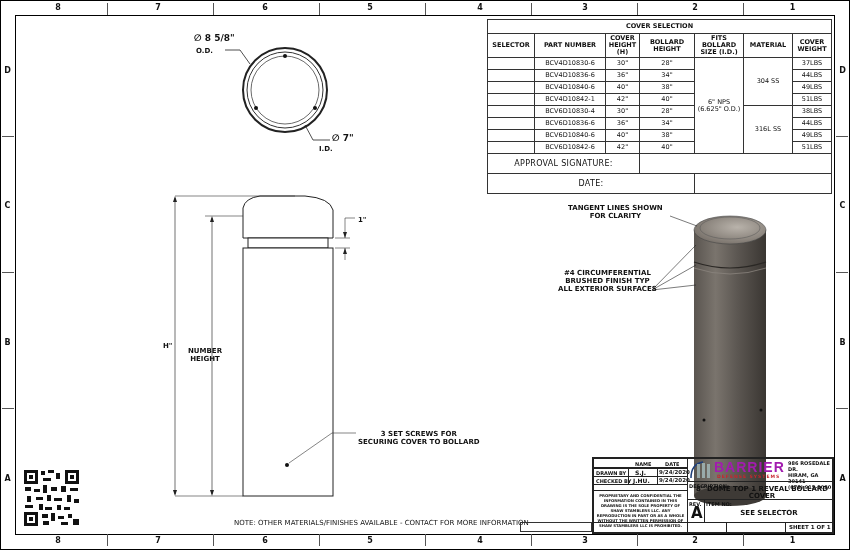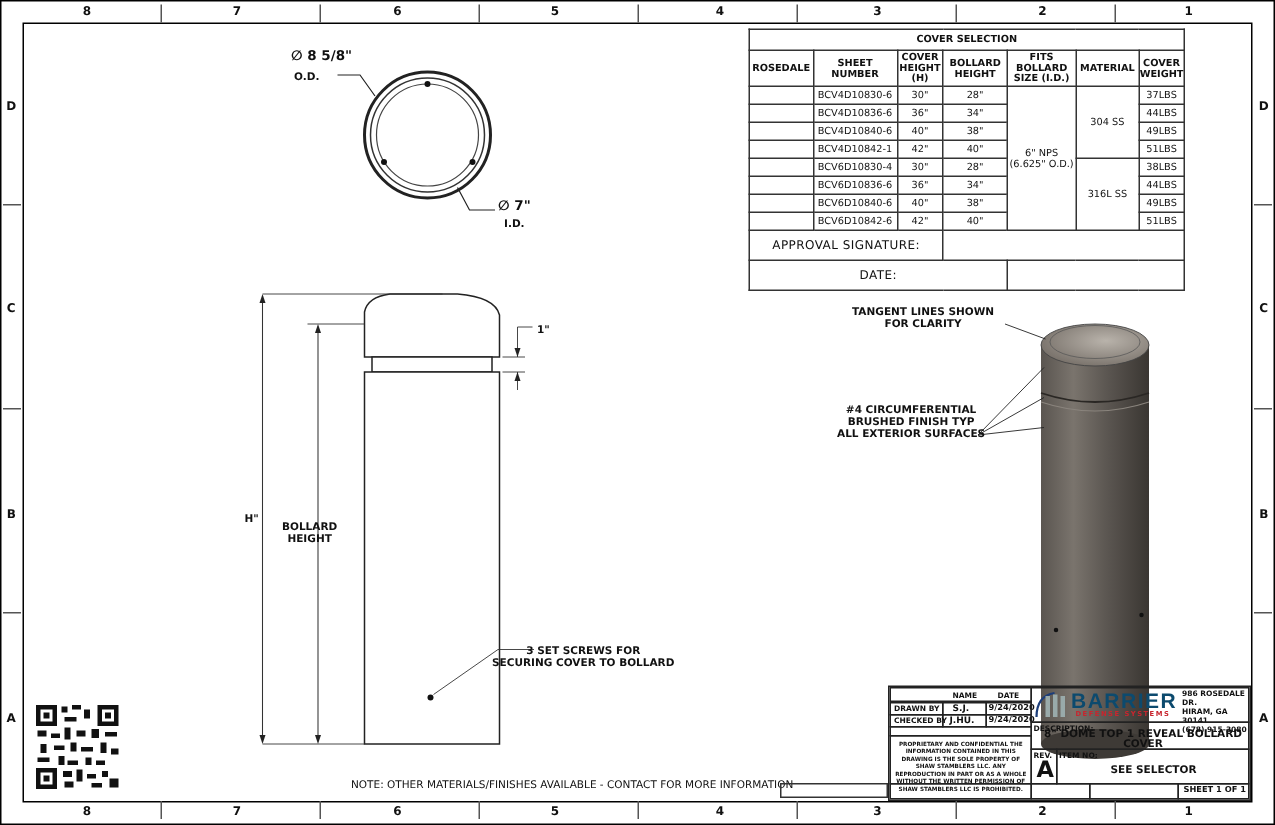--- a/index.html
+++ b/index.html
@@ -6,28 +6,28 @@
   body{width:850px;height:550px;position:relative;overflow:hidden;font-family:"DejaVu Sans","Liberation Sans",sans-serif;color:#111;}
   .abs{position:absolute;}
   .sheet{position:absolute;left:0;top:0;width:848px;height:548px;border:1px solid #000;}
   .inner{position:absolute;left:15px;top:15px;width:818px;height:518px;border:1px solid #000;}
   .zone-top,.zone-bot{position:absolute;left:0;width:850px;height:15px;}
   .zone-top{top:0}.zone-bot{top:533px}
   .zcell{position:absolute;top:0;height:15px;font-size:8px;font-weight:bold;text-align:center;line-height:15px;}
   .zsep{position:absolute;width:1px;height:12px;background:#555;}
   .rz{position:absolute;width:15px;font-size:8px;font-weight:bold;text-align:center;}
   .rsep{position:absolute;width:12px;height:1px;background:#555;}
-  table.cs{position:absolute;left:487px;top:19px;width:291px;border-collapse:collapse;font-size:6.5px;margin-left:12px;}
+  table.cs{position:absolute;left:487px;top:19px;width:345px;border-collapse:collapse;font-size:6.5px;}
   table.cs td,table.cs th{border:1px solid #333;padding:0;text-align:center;height:11px;line-height:7px;}
   table.cs th{font-weight:bold;}
   .appr{font-size:8px;letter-spacing:0.3px}
   .lbl{font-size:7px;font-weight:bold;text-align:center;line-height:8px;}
   .tb{position:absolute;left:592px;top:457px;width:240px;height:75px;border:1px solid #222;font-size:5px;}
   .tb .cell{position:absolute;border:1px solid #222;box-sizing:border-box;}
-  .brand{color:#0c4a6e;font-weight:bold;font-size:14px;letter-spacing:1px;font-family:"Liberation Sans",sans-serif;}
+  .brand{color:#a21caf;font-weight:bold;font-size:14px;letter-spacing:1px;font-family:"Liberation Sans",sans-serif;}
 </style>
 </head>
 <body>
 
 <div class="sheet"></div>
 <div class="inner"></div>
 
 <div class="zone-top">
   <div class="zcell" style="left:15px;width:86px">8</div>
   <div class="zcell" style="left:110px;width:96px">7</div>
@@ -85,21 +85,21 @@
   <circle cx="105" cy="70" r="34" fill="none" stroke="#444" stroke-width="0.8"></circle>
   <circle cx="105" cy="36" r="2" fill="#111"></circle>
   <circle cx="76" cy="88" r="2" fill="#111"></circle>
   <circle cx="135" cy="88" r="2" fill="#111"></circle>
   <polyline points="45,30 60,30 70,44" fill="none" stroke="#222" stroke-width="0.8"></polyline>
   <polyline points="125,105 133,120 150,120" fill="none" stroke="#222" stroke-width="0.8"></polyline>
 </svg>
 <div class="abs lbl" style="left:194px;top:34px;font-size:9px;text-align:left;white-space:pre">∅ 8 5/8"</div>
 <div class="abs lbl" style="left:196px;top:47px;text-align:center">O.D.</div>
 <div class="abs lbl" style="left:332px;top:134px;font-size:9px;text-align:left">∅ 7"</div>
-<div class="abs lbl" style="left:336px;top:145px;text-align:center">I.D.</div>
+<div class="abs lbl" style="left:319px;top:145px;text-align:center">I.D.</div>
 
 <svg class="abs" style="left:150px;top:190px" width="250" height="320">
   <path d="M93,48 L93,18 Q95,8 110,6 L155,6 Q180,8 183,20 L183,48 Z" fill="#fff" stroke="#222" stroke-width="1"></path>
   <rect x="98" y="48" width="80" height="10" fill="#fff" stroke="#222" stroke-width="1"></rect>
   <rect x="93" y="58" width="90" height="248" fill="#fff" stroke="#222" stroke-width="1"></rect>
   <line x1="25" y1="6" x2="145" y2="6" stroke="#333" stroke-width="0.6"></line>
   <line x1="25" y1="306" x2="93" y2="306" stroke="#333" stroke-width="0.6"></line>
   <line x1="25" y1="8" x2="25" y2="304" stroke="#333" stroke-width="0.7"></line>
   <polygon points="25,6 23,12 27,12" fill="#222"></polygon>
   <polygon points="25,306 23,300 27,300" fill="#222"></polygon>
@@ -112,24 +112,24 @@
   <polyline points="195,38 195,28 205,28" fill="none" stroke="#333" stroke-width="0.6"></polyline>
   <line x1="195" y1="38" x2="195" y2="48" stroke="#333" stroke-width="0.6"></line>
   <polygon points="195,48 193,42 197,42" fill="#222"></polygon>
   <line x1="195" y1="58" x2="195" y2="70" stroke="#333" stroke-width="0.6"></line>
   <polygon points="195,58 193,64 197,64" fill="#222"></polygon>
   <circle cx="137" cy="275" r="2" fill="#111"></circle>
   <line x1="139" y1="273" x2="182" y2="243" stroke="#333" stroke-width="0.6"></line>
   <line x1="182" y1="243" x2="206" y2="243" stroke="#333" stroke-width="0.6"></line>
 </svg>
 <div class="abs lbl" style="left:163px;top:342px">H"</div>
-<div class="abs lbl" style="left:188px;top:347px;white-space:pre">BOLLARD
+<div class="abs lbl" style="left:188px;top:347px;white-space:pre">NUMBER
 HEIGHT</div>
 <div class="abs lbl" style="left:358px;top:216px">1"</div>
-<div class="abs lbl" style="left:328px;top:430px;white-space:pre">3 SET SCREWS FOR
+<div class="abs lbl" style="left:358px;top:430px;white-space:pre">3 SET SCREWS FOR
 SECURING COVER TO BOLLARD</div>
 
 <svg class="abs" style="left:540px;top:190px" width="300" height="340">
   <defs>
     <linearGradient id="g1" x1="0" x2="1" y1="0" y2="0">
       <stop offset="0" stop-color="#5a5550"></stop>
         <stop offset="0.3" stop-color="#7a746d"></stop>
         <stop offset="0.6" stop-color="#5c5752"></stop>
         <stop offset="1" stop-color="#3a3632"></stop>
     </linearGradient>
@@ -156,22 +156,22 @@
 <div class="abs lbl" style="left:558px;top:269px;white-space:pre">#4 CIRCUMFERENTIAL
 BRUSHED FINISH TYP
 ALL EXTERIOR SURFACES</div>
 
 <table class="cs">
   <tbody>
       <tr>
         <th colspan="7" style="height:13px">COVER SELECTION</th>
       </tr>
   <tr style="height:24px">
-    <th style="width:46px">ROSEDALE</th>
-    <th style="width:70px">SHEET NUMBER</th>
+    <th style="width:46px">SELECTOR</th>
+    <th style="width:70px">PART NUMBER</th>
     <th style="width:33px">COVER HEIGHT (H)</th>
     <th style="width:54px">BOLLARD HEIGHT</th>
     <th style="width:48px">FITS BOLLARD SIZE (I.D.)</th>
     <th style="width:48px">MATERIAL</th>
     <th>COVER WEIGHT</th>
   </tr>
   <tr>
     <td></td>
     <td>BCV4D10830-6</td>
     <td>30"</td>

